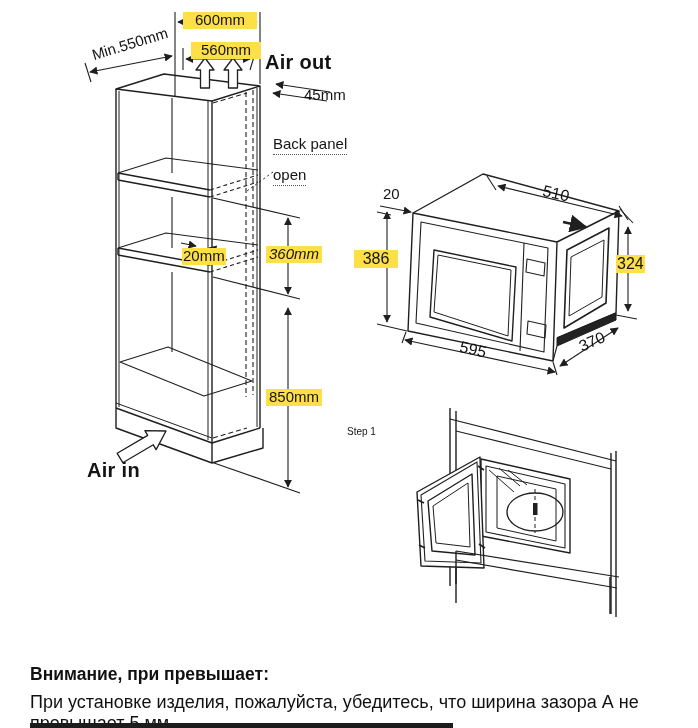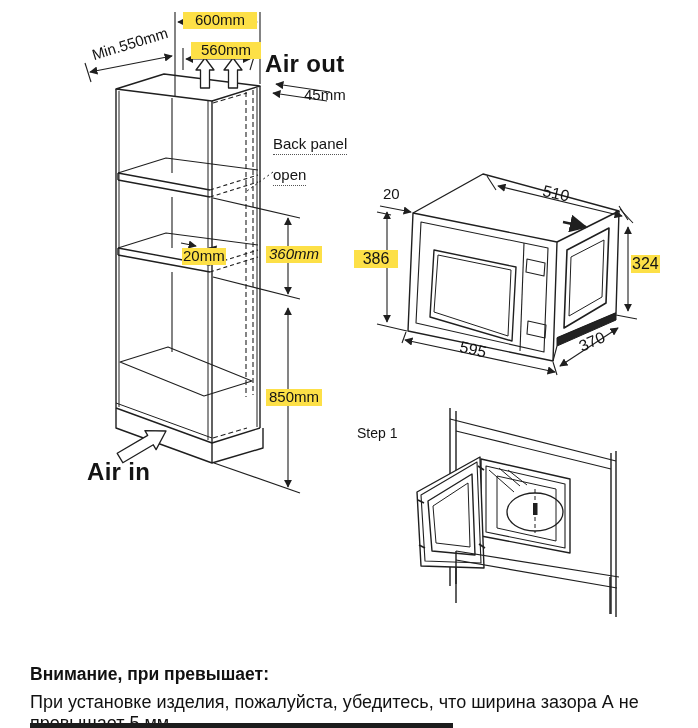--- a/index.html
+++ b/index.html
@@ -4,21 +4,21 @@
 <style>
   html,body{margin:0;padding:0;}
   body{
     width:698px;height:728px;position:relative;background:#ffffff;
     font-family:"Liberation Sans", sans-serif;color:#111;overflow:hidden;
   }
   svg{position:absolute;left:0;top:0;}
   .lbl{position:absolute;font-size:15px;line-height:1.1;white-space:nowrap;color:#141414;}
   .dimbg{background:#fde047;padding:0 1px;}
   .ctr{text-align:center;}
-  .big{font-size:24px;font-weight:600;letter-spacing:.3px;}
+  .big{font-size:20px;font-weight:600;letter-spacing:.3px;}
   .num{font-size:16px;}
   .rot{transform-origin:center center;display:inline-block;}
   .dotted-u{border-bottom:1px dotted #555;padding-bottom:1px;}
   .notice{position:absolute;left:30px;}
   .notice-h{font-size:17.5px;font-weight:700;}
   .notice-b{font-size:18px;}
   .bottom-bar{position:absolute;background:#1c1c1c;}
 </style>
 </head>
 <body>
@@ -174,22 +174,22 @@
 <span class="lbl dotted-u" style="left:273px;top:136px;">Back panel</span>
 <span class="lbl dotted-u" style="left:273px;top:155px;margin-top:12px;">open</span>
 <span class="lbl dimbg" style="left:182px;top:248px;">20mm</span>
 <span class="lbl dimbg ctr" style="left:266px;top:246px;width:54px;font-style:italic;">360mm</span>
 <span class="lbl dimbg ctr" style="left:266px;top:389px;width:54px;">850mm</span>
 <span class="lbl big" style="left:87px;top:459px;">Air in</span>
 
 <span class="lbl" style="left:383px;top:186px;">20</span>
 <span class="lbl num ctr rot" style="left:535px;top:185px;width:42px;transform:rotate(13deg);">510</span>
 <span class="lbl num dimbg ctr" style="left:354px;top:250px;width:42px;">386</span>
-<span class="lbl num dimbg" style="left:631px;top:255px;">324</span>
+<span class="lbl num dimbg" style="left:616px;top:255px;">324</span>
 <span class="lbl num ctr rot" style="left:452px;top:341px;width:42px;transform:rotate(13deg);">595</span>
 <span class="lbl num ctr rot" style="left:571px;top:333px;width:42px;transform:rotate(-24deg);">370</span>
 
-<span class="lbl" style="left:357px;top:426px;font-size:14px;">Step 1</span>
+<span class="lbl" style="left:347px;top:426px;font-size:10px;">Step 1</span>
 
 <div class="notice notice-h" style="top:664px;">Внимание, при превышает:</div>
 <div class="notice notice-b" style="top:692px;">При установке изделия, пожалуйста, убедитесь, что ширина зазора А не превышает 5 мм.</div>
 
 <div class="bottom-bar" style="left:30px;top:723px;width:423px;height:5px;"></div>
 
 </body></html>

